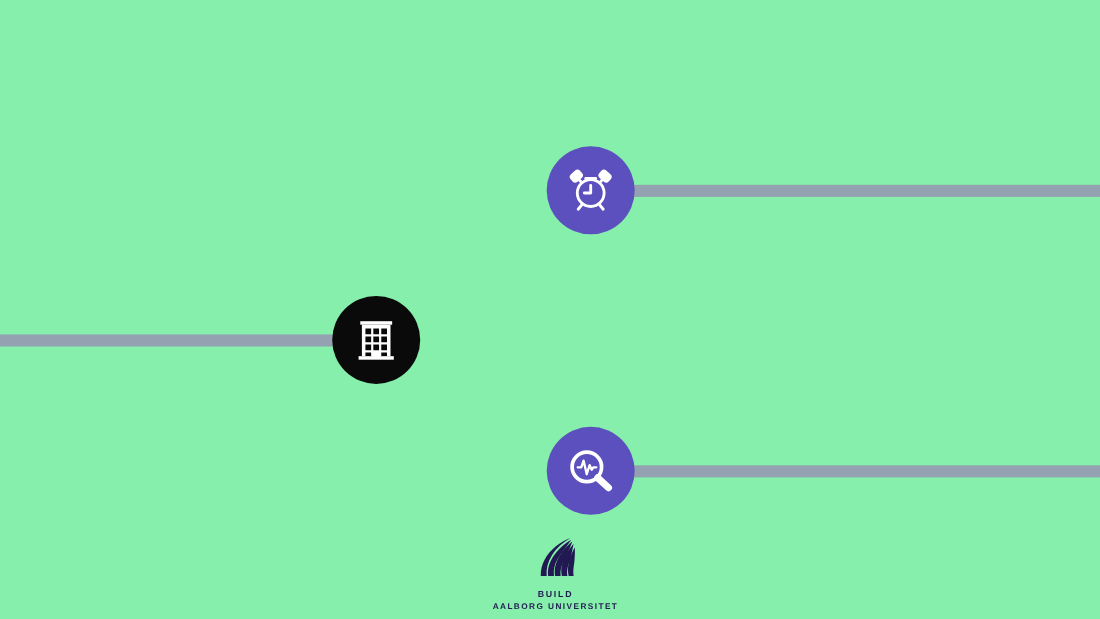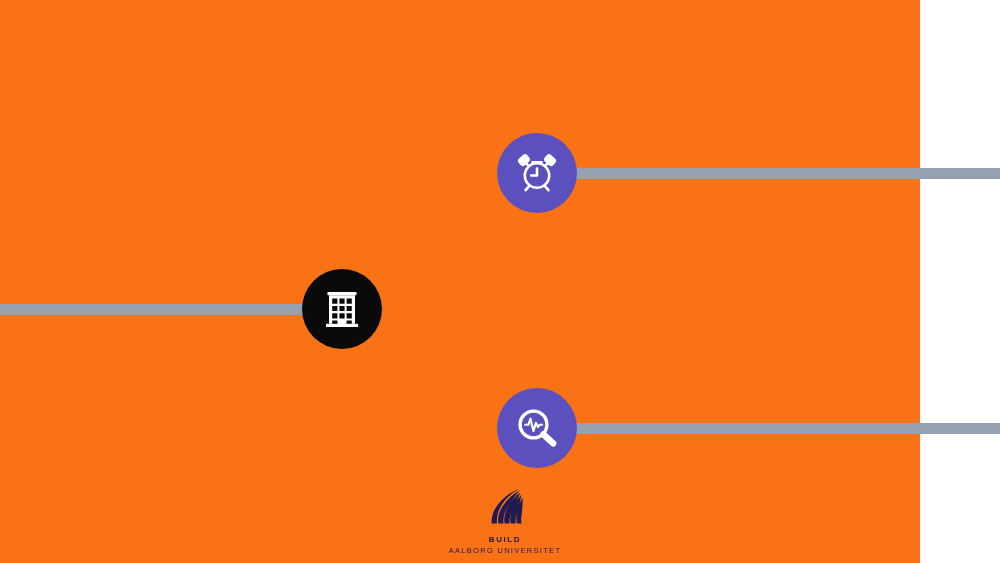--- a/index.html
+++ b/index.html
@@ -8,23 +8,23 @@
   }
   body {
     width: 1000px;
     height: 563px;
     background: #ffffff;
     font-family: "Liberation Sans", sans-serif;
     overflow: hidden;
   }
   #slide {
     position: relative;
-    width: 920px;
+    width: 1000px;
     height: 563px;
-    background: #f97316;
+    background: #86efac;
   }
 
   
   .connector {
     position: absolute;
     height: 11px;
     background: #93a1b0;
   }
   .conn-alarm {
     left: 560px;
@@ -85,21 +85,21 @@
     font-family: "Liberation Sans", sans-serif;
     font-size: 8px;
     font-weight: bold;
     letter-spacing: 1.6px;
     color: #211a52;
     line-height: 11px;
   }
   .logo-sub {
     font-family: "Liberation Sans", sans-serif;
     font-size: 7.5px;
-    font-weight: normal;
+    font-weight: bold;
     letter-spacing: 1.3px;
     color: #211a52;
     line-height: 11px;
   }
 </style>
 </head>
 <body>
 
 <div id="slide">
 

